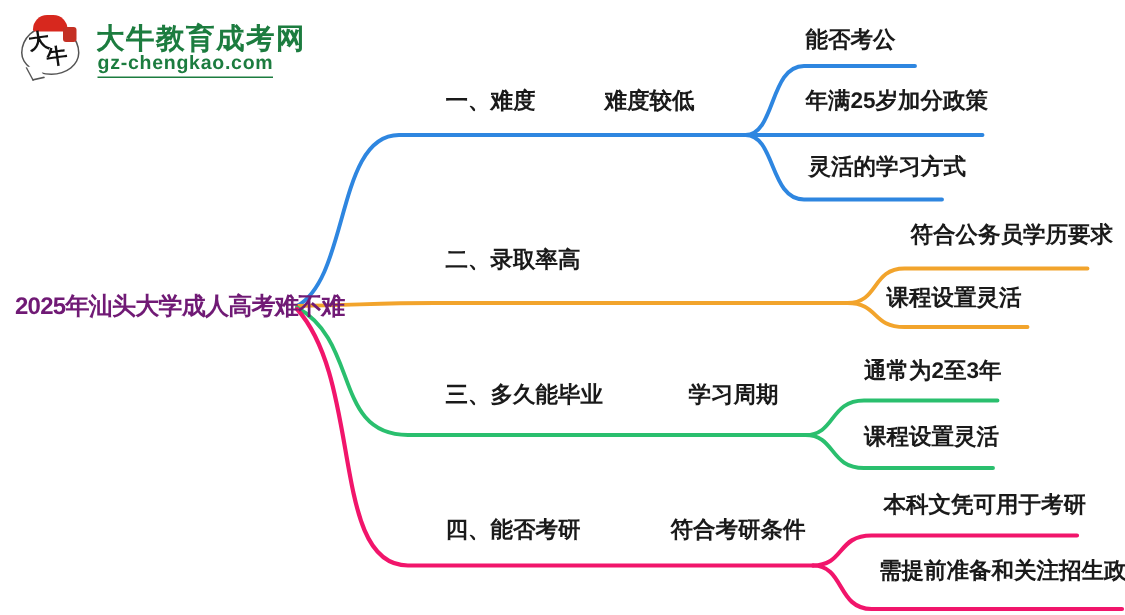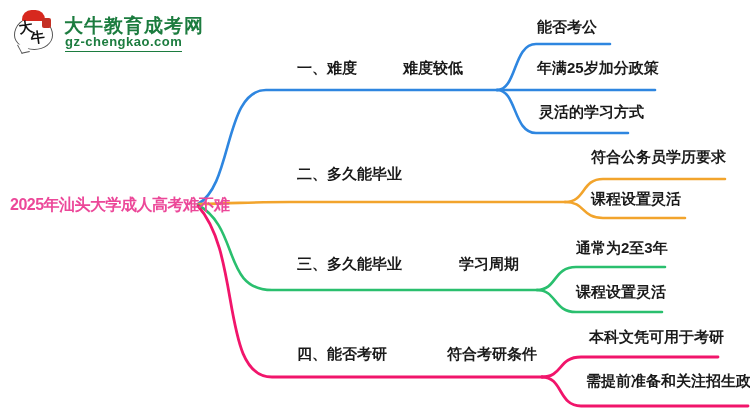--- a/index.html
+++ b/index.html
@@ -23,21 +23,21 @@
     color: #1a1a1a;
   }
   .root-lbl {
     position: absolute;
     left: 10px; top: 194px; width: 190px;
     text-align: center;
     font-size: 16px;
     font-weight: 700;
     letter-spacing: -0.5px;
     line-height: 21px;
-    color: #ec4899;
+    color: #701a75;
     white-space: nowrap;
   }
 
   
   .logo { position: absolute; left: 12px; top: 8px; height: 46px; }
   .logo-icon { position: absolute; left: 2px; top: 2px; width: 44px; height: 42px; }
   .bubble {
     position: absolute; left: 0; top: 7px; width: 37px; height: 31px;
     background: #fff; border: 1.5px solid #555;
     border-radius: 50% 50% 48% 52% / 55% 55% 45% 45%;
@@ -118,22 +118,22 @@
   </div>
 
   <div class="root-lbl">2025年汕头大学成人高考难不难</div>
 
   <div class="lbl" style="left:297px; top:58px;">一、难度</div>
   <div class="lbl" style="left:403px; top:58px;">难度较低</div>
   <div class="lbl" style="left:537px; top:17px;">能否考公</div>
   <div class="lbl" style="left:537px; top:58px;">年满25岁加分政策</div>
   <div class="lbl" style="left:539px; top:102px;">灵活的学习方式</div>
 
-  <div class="lbl" style="left:297px; top:164px;">二、多久能毕业</div>
-  <div class="lbl" style="left:591px; top:147px;">符合公务员学历要求</div>
+  <div class="lbl" style="left:297px; top:164px;">二、录取率高</div>
+  <div class="lbl" style="left:607px; top:147px;">符合公务员学历要求</div>
   <div class="lbl" style="left:591px; top:189px;">课程设置灵活</div>
 
   <div class="lbl" style="left:297px; top:254px;">三、多久能毕业</div>
   <div class="lbl" style="left:459px; top:254px;">学习周期</div>
   <div class="lbl" style="left:576px; top:238px;">通常为2至3年</div>
   <div class="lbl" style="left:576px; top:282px;">课程设置灵活</div>
 
   <div class="lbl" style="left:297px; top:344px;">四、能否考研</div>
   <div class="lbl" style="left:447px; top:344px;">符合考研条件</div>
   <div class="lbl" style="left:589px; top:327px;">本科文凭可用于考研</div>

